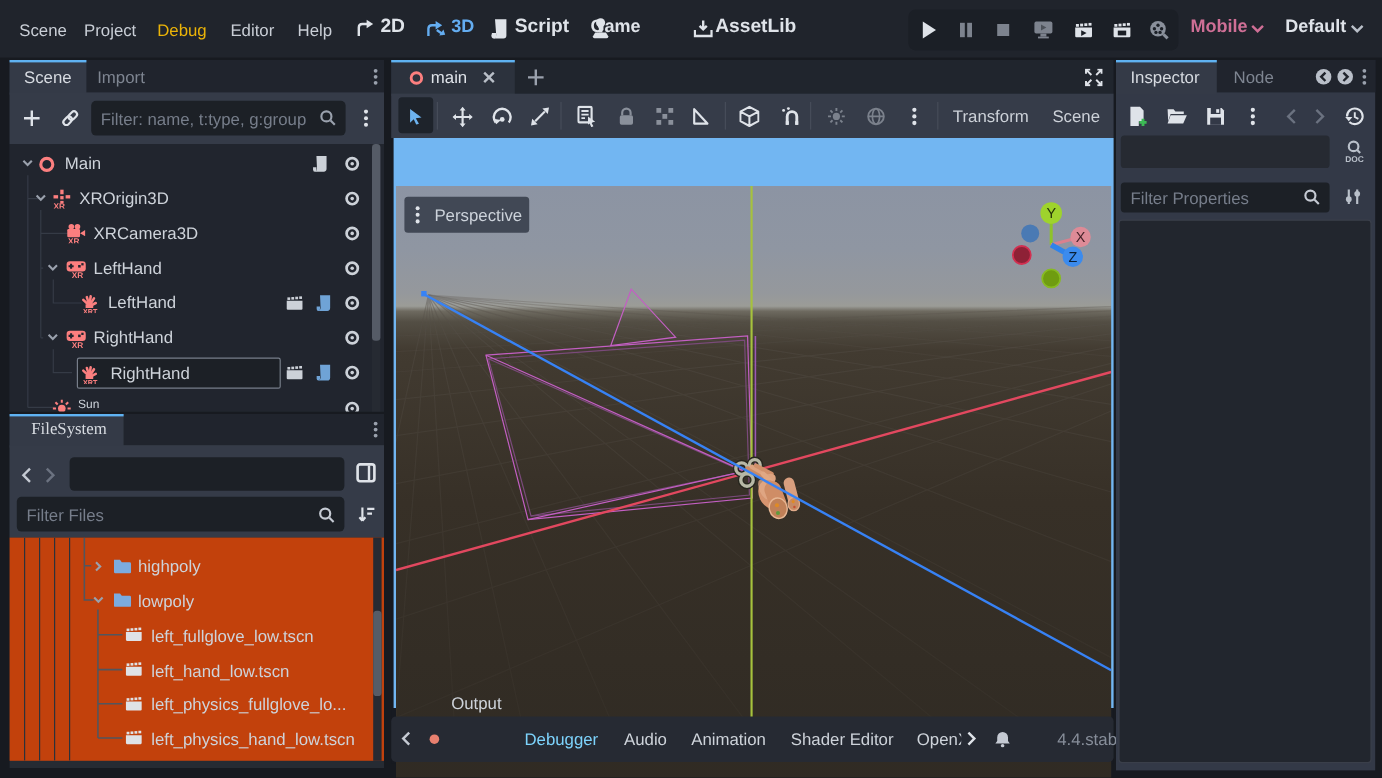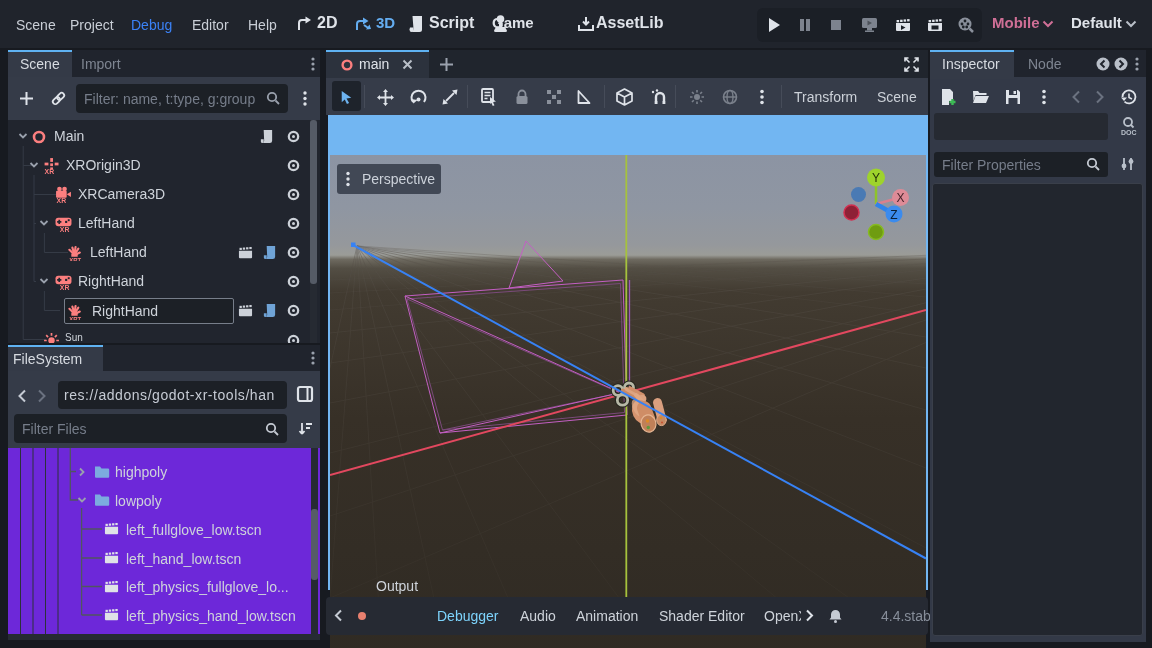--- a/index.html
+++ b/index.html
@@ -77,21 +77,21 @@
       </symbol>
 <symbol id="s-caret-r" viewBox="0 0 10 10">
         <path d="M3 1.5 L6.5 5 L3 8.5" stroke="currentColor" stroke-width="1.8" fill="none"></path>
       </symbol>
 </defs>
 </svg>
 
 <div class="abs" style="left:0;top:0;width:1152px;height:48px;background:#20242c;"></div>
 <div class="txt" style="left:16px;top:17px;font-size:14px;color:#c9ced6;">Scene</div>
 <div class="txt" style="left:70px;top:17px;font-size:14px;color:#c9ced6;">Project</div>
-<div class="txt" style="left:131px;top:17px;font-size:14px;color:#3b82f6;">Debug</div>
+<div class="txt" style="left:131px;top:17px;font-size:14px;color:#eab308;">Debug</div>
 <div class="txt" style="left:192px;top:17px;font-size:14px;color:#c9ced6;">Editor</div>
 <div class="txt" style="left:248px;top:17px;font-size:14px;color:#c9ced6;">Help</div>
 
 <svg class="ic" style="left:297px;top:16px" width="17" height="17" viewBox="0 0 17 17">
     <path d="M2 14 V7 Q2 4 5 4 H11" stroke="#dfe3e9" stroke-width="2" fill="none"></path>
     <path d="M8.5 0.5 L14 4 L8.5 7.5 Z" fill="#dfe3e9"></path>
   </svg>
 <div class="txt" style="left:317px;top:14px;font-size:16px;font-weight:bold;color:#dfe3e9;">2D</div>
 <svg class="ic" style="left:355px;top:16px" width="18" height="17" viewBox="0 0 18 17">
     <path d="M2 14 V8 Q2 5 5 5 H10" stroke="#64adf1" stroke-width="2" fill="none"></path>
@@ -295,53 +295,52 @@
       </svg>
   </div>
 
   <div class="abs" style="left:302px;top:70px;width:7px;height:223px;background:#262a32;"></div>
   <div class="abs" style="left:302px;top:70px;width:7px;height:164px;background:#555b66;border-radius:3px;"></div>
 </div>
 
 <div class="abs" style="left:8px;top:345px;width:312px;height:295px;background:#262b33;">
   <div class="abs" style="left:0;top:0;width:312px;height:26px;background:#20242d;"></div>
   <div class="abs" style="left:0;top:0;width:95px;height:26px;background:#343a47;border-top:2px solid #5fb2f2;"></div>
-  <div class="txt" style="left:5px;top:6px;font-size:14px;color:#d7dbe1;">FileSystem</div>
+  <div class="txt" style="left:18px;top:6px;font-size:14px;color:#d7dbe1;font-family:Liberation Serif, serif;">FileSystem</div>
   <svg class="ic" style="left:303px;top:6px" width="4" height="14" viewBox="0 0 4 14">
       <circle cx="2" cy="2" r="1.6" fill="#9aa1ad"></circle>
       <circle cx="2" cy="7" r="1.6" fill="#9aa1ad"></circle>
       <circle cx="2" cy="12" r="1.6" fill="#9aa1ad"></circle>
     </svg>
 
   <div class="abs" style="left:0;top:26px;width:312px;height:77px;background:#353b48;"></div>
   <svg class="ic" style="left:9px;top:44px" width="10" height="14" viewBox="0 0 10 14">
       <path d="M8 1.5 L2.5 7 L8 12.5" stroke="#c5cad3" stroke-width="2" fill="none"></path>
     </svg>
   <svg class="ic" style="left:29px;top:44px" width="10" height="14" viewBox="0 0 10 14">
       <path d="M2 1.5 L7.5 7 L2 12.5" stroke="#6b7280" stroke-width="2" fill="none"></path>
     </svg>
   <div class="abs" style="left:50px;top:36px;width:229px;height:28px;background:#1c2026;border-radius:4px;overflow:hidden;"></div>
-  <div class="txt" style="left:56px;top:42px;font-size:14px;letter-spacing:0.55px;color:#c6cbd4;">res://addons/godot-xr-tools/han</div>
   <svg class="ic" style="left:288px;top:40px" width="18" height="18" viewBox="0 0 18 18">
       <rect x="2" y="2" width="14" height="14" rx="2" stroke="#dfe3e9" stroke-width="2.2" fill="none"></rect>
       <path d="M11.5 3 v12" stroke="#dfe3e9" stroke-width="2"></path>
     </svg>
 
   <div class="abs" style="left:6px;top:69px;width:273px;height:29px;background:#1c2026;border-radius:4px;"></div>
   <div class="txt" style="left:14px;top:76px;font-size:14px;color:#767d8a;">Filter Files</div>
   <svg class="ic" style="left:257px;top:77px" width="14" height="14" viewBox="0 0 14 14">
       <circle cx="6" cy="6" r="4.2" stroke="#c5cad3" stroke-width="1.8" fill="none"></circle>
       <path d="M9.5 9.5 L13 13" stroke="#c5cad3" stroke-width="1.8"></path>
     </svg>
   <svg class="ic" style="left:290px;top:76px" width="15" height="15" viewBox="0 0 15 15">
       <path d="M4 2 v11 M4 13 L1.5 10 M4 13 L6.5 10" stroke="#dfe3e9" stroke-width="1.8" fill="none"></path>
       <path d="M8 3 h6 M8 7 h4" stroke="#dfe3e9" stroke-width="1.8"></path>
     </svg>
 
-  <div class="abs" id="fstree" style="left:0;top:103px;width:312px;height:186px;background:#6d28d9;overflow:hidden;">
+  <div class="abs" id="fstree" style="left:0;top:103px;width:312px;height:186px;background:#c2410c;overflow:hidden;">
     <svg class="ic" style="left:0;top:0" width="312" height="186" viewBox="0 0 312 186" fill="none">
       <path d="M12.5 0 V186 M25 0 V186 M37.5 0 V186 M50 0 V186" stroke="#2c313a" stroke-width="1"></path>
       <path d="M62.3 0 V52 H70 M62.3 23.5 H68" stroke="#50565f" stroke-width="1.3"></path>
       <path d="M73.6 60 V167 M73.6 81 H94 M73.6 110 H94 M73.6 138.5 H94 M73.6 167 H94" stroke="#50565f" stroke-width="1.3"></path>
     </svg>
     <svg class="ic" style="left:69px;top:18.5px;color:#9aa1ad" width="10" height="10">
         <use href="#s-caret-r"></use>
       </svg>
     <svg class="ic" style="left:86px;top:15.5px;color:#7cabdf" width="16" height="16">
         <use href="#s-folder"></use>

